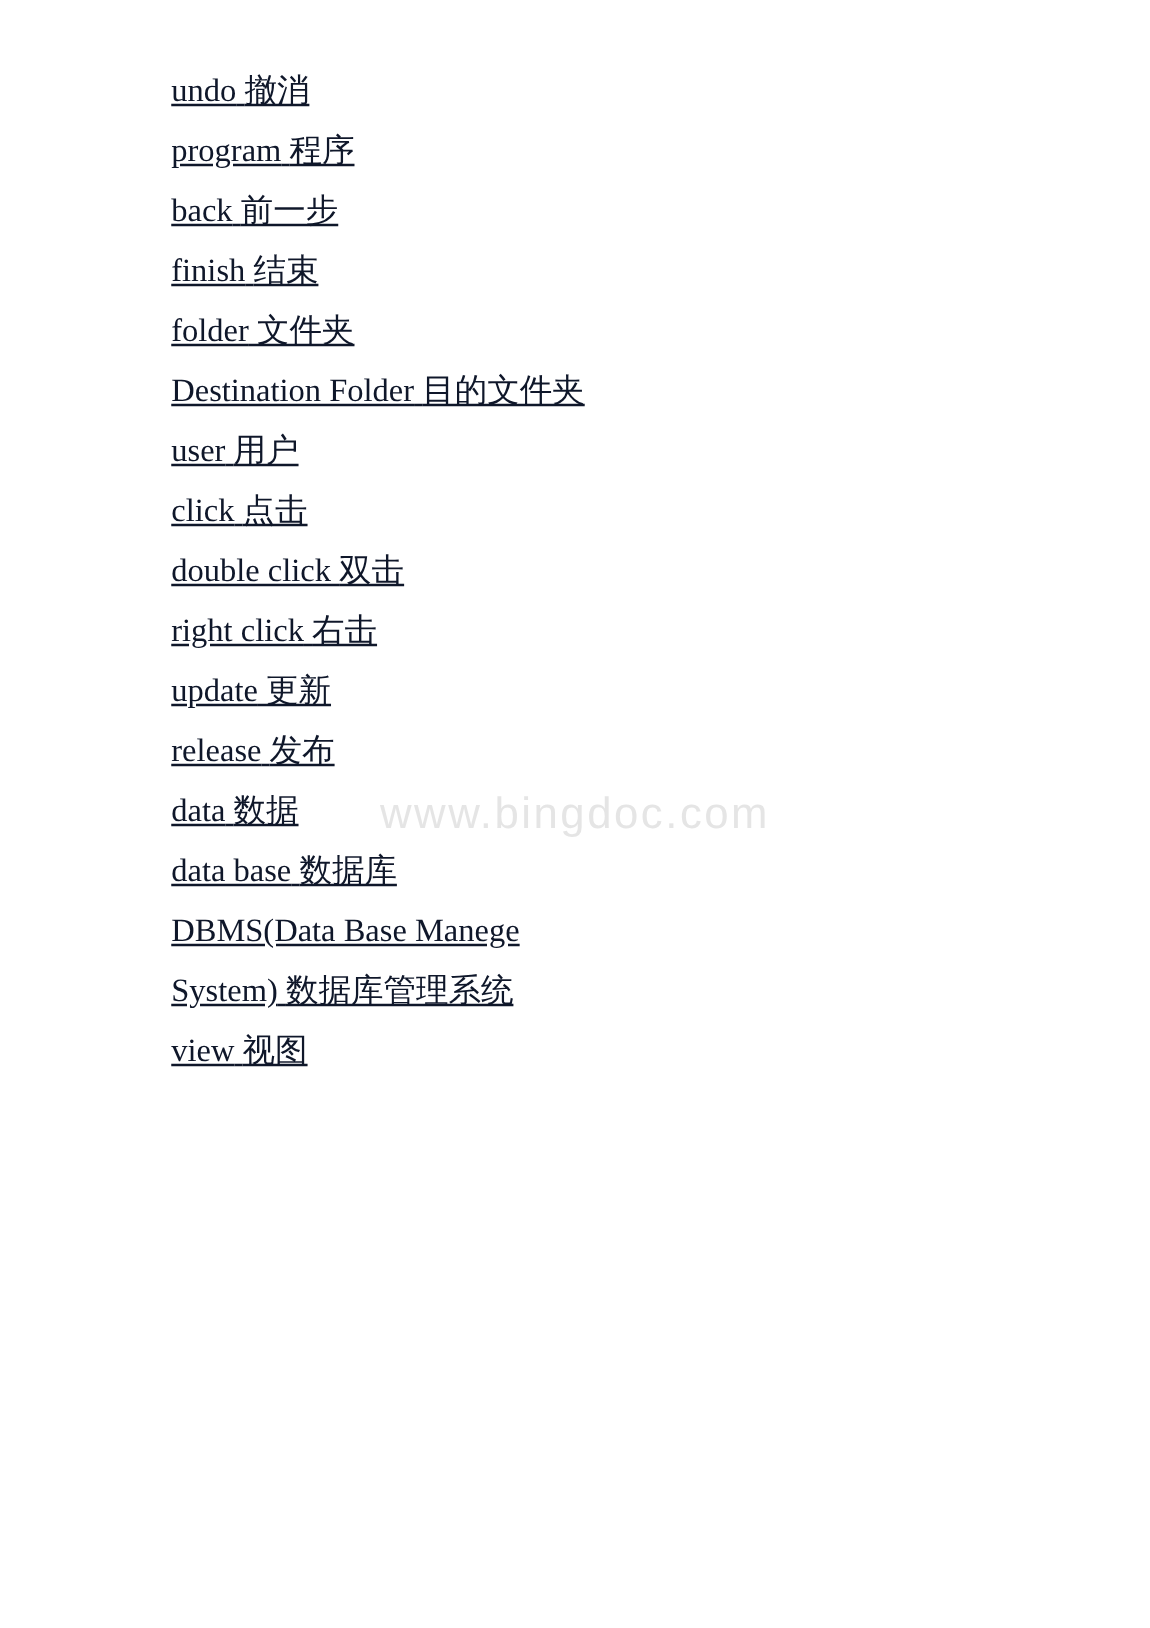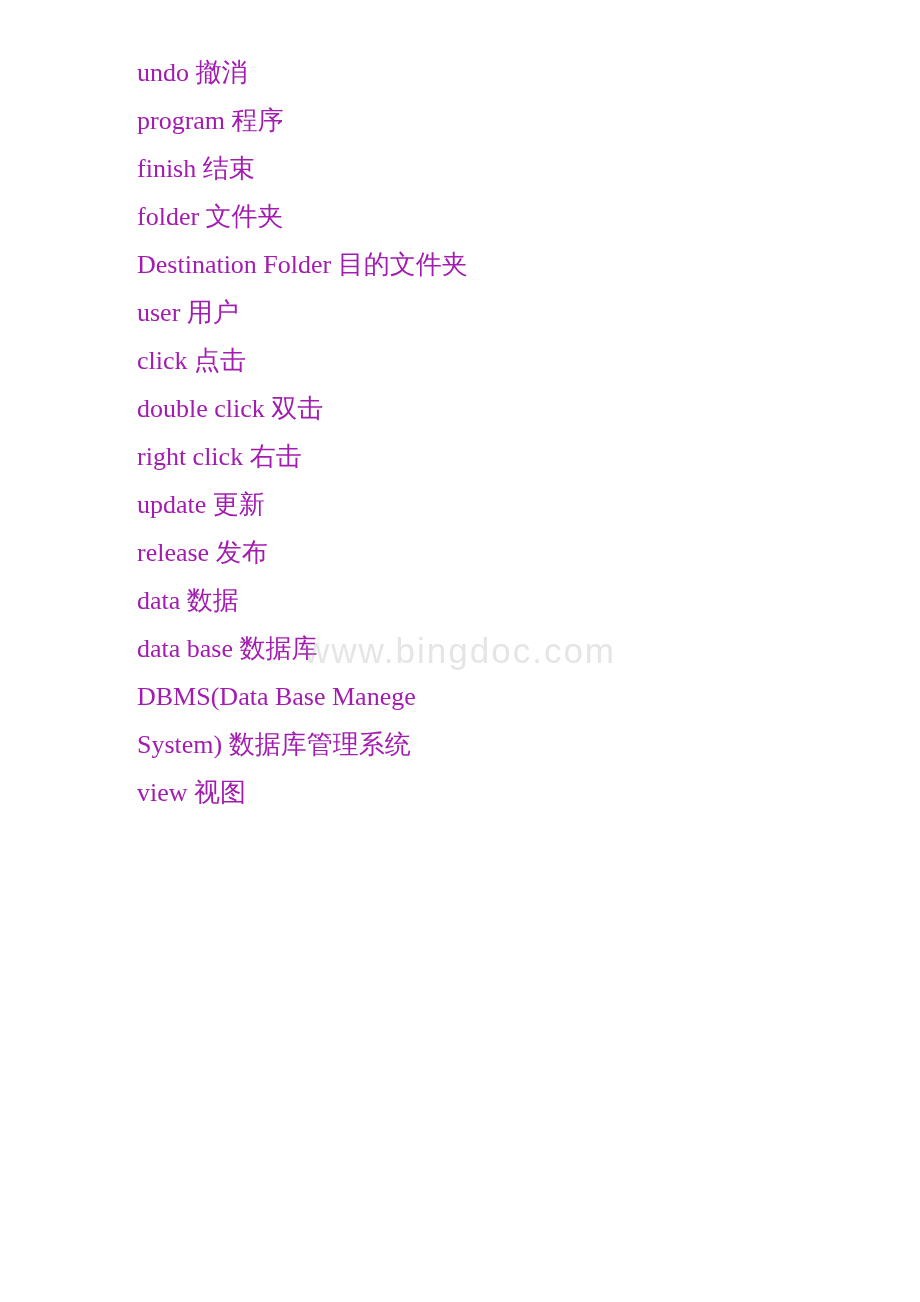--- a/index.html
+++ b/index.html
@@ -32,39 +32,41 @@
     }
 
     .content {
       padding: 60px 0 60px 137px;
     }
 
     .vocab-item {
       font-size: 26px;
       line-height: 1.0;
       margin-bottom: 22px;
-      color: #a21caf;
+      color: #0f172a;
+      text-decoration: underline;
     }
 
     .vocab-item .en {
       font-family: "KaiTi", "楷体", "STKaiti", serif;
     }
 
     .vocab-item .cn {
       font-family: "KaiTi", "楷体", "STKaiti", serif;
     }
   </style>
 </head>
 <body>
 
 <div class="watermark">www.bingdoc.com</div>
 
 <div class="content">
 <div class="vocab-item"><span class="en">undo</span> <span class="cn">撤消</span></div>
     <div class="vocab-item"><span class="en">program</span> <span class="cn">程序</span></div>
+    <div class="vocab-item"><span class="en">back</span> <span class="cn">前一步</span></div>
     <div class="vocab-item"><span class="en">finish</span> <span class="cn">结束</span></div>
     <div class="vocab-item"><span class="en">folder</span> <span class="cn">文件夹</span></div>
     <div class="vocab-item"><span class="en">Destination Folder</span> <span class="cn">目的文件夹</span></div>
     <div class="vocab-item"><span class="en">user</span> <span class="cn">用户</span></div>
     <div class="vocab-item"><span class="en">click</span> <span class="cn">点击</span></div>
     <div class="vocab-item"><span class="en">double click</span> <span class="cn">双击</span></div>
     <div class="vocab-item"><span class="en">right click</span> <span class="cn">右击</span></div>
     <div class="vocab-item"><span class="en">update</span> <span class="cn">更新</span></div>
     <div class="vocab-item"><span class="en">release</span> <span class="cn">发布</span></div>
     <div class="vocab-item"><span class="en">data</span> <span class="cn">数据</span></div>

